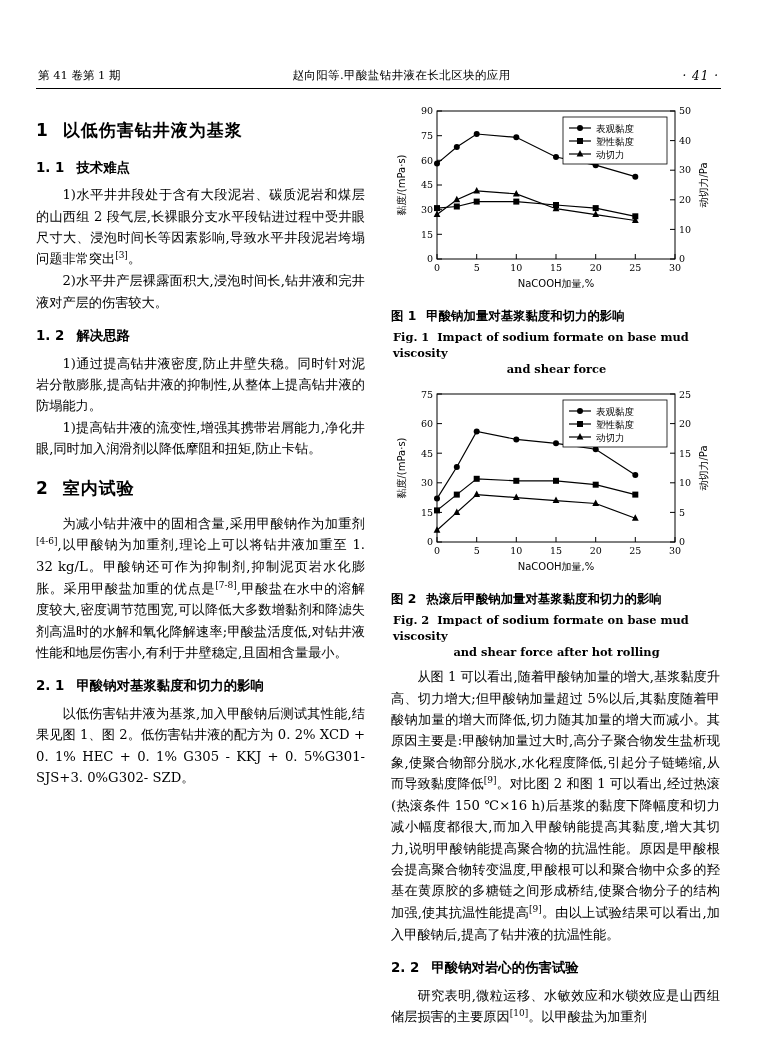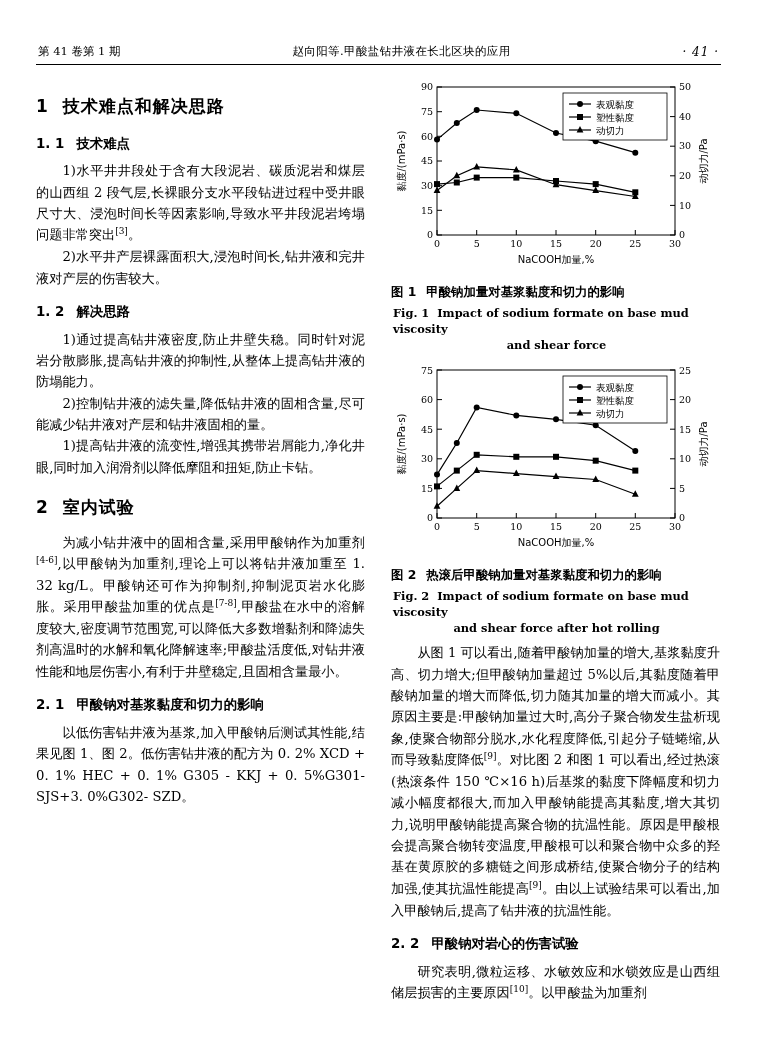--- a/index.html
+++ b/index.html
@@ -13,21 +13,21 @@
     font-family: "DejaVu Serif", "Liberation Serif", serif;
     color: #000;
     position: relative;
     overflow: hidden;
   }
   .page {
     position: relative;
     width: 757px;
     height: 1062px;
     box-sizing: border-box;
-    padding: 44px 36px 30px 36px;
+    padding: 68px 36px 30px 36px;
   }
   
   .runhead {
     display: flex;
     align-items: flex-end;
     justify-content: space-between;
     font-size: 11.5px;
     padding: 0 2px 5px 2px;
     border-bottom: 1.1px solid #000;
   }
@@ -113,38 +113,37 @@
     <div class="center">赵向阳等.甲酸盐钻井液在长北区块的应用</div>
     <div class="right">· 41 ·</div>
   </div>
 
   <div class="columns">
 
     <div class="col">
 
 
       <h2 class="sec">
-        <span class="num">1</span><span>技术难点和解决思路</span>
+        <span class="num">1</span><span>以低伤害钻井液为基浆</span>
       </h2>
 
       <h3 class="sub">
         <span class="num">1. 1</span><span>技术难点</span>
       </h3>
 
       <p class="body"><span>1)水平井井段处于含有大段泥岩、碳质泥岩和煤层的山西组 2 段气层,长裸眼分支水平段钻进过程中受井眼尺寸大、浸泡时间长等因素影响,导致水平井段泥岩垮塌问题非常突出</span><sup>[3]</sup><span>。</span></p>
 
       <p class="body">2)水平井产层裸露面积大,浸泡时间长,钻井液和完井液对产层的伤害较大。</p>
 
 
       <h3 class="sub">
         <span class="num">1. 2</span><span>解决思路</span>
       </h3>
 
       <p class="body">1)通过提高钻井液密度,防止井壁失稳。同时针对泥岩分散膨胀,提高钻井液的抑制性,从整体上提高钻井液的防塌能力。</p>
-      <p class="body">2)控制钻井液的滤失量,降低钻井液的固相含量,尽可能减少钻井液对产层和钻井液固相的量。</p>
       <p class="body">1)提高钻井液的流变性,增强其携带岩屑能力,净化井眼,同时加入润滑剂以降低摩阻和扭矩,防止卡钻。</p>
 
       <h2 class="sec">
         <span class="num">2</span><span>室内试验</span>
       </h2>
 
       <p class="body"><span>为减小钻井液中的固相含量,采用甲酸钠作为加重剂</span><sup>[4-6]</sup><span>,以甲酸钠为加重剂,理论上可以将钻井液加重至 1. 32 kg/L。甲酸钠还可作为抑制剂,抑制泥页岩水化膨胀。采用甲酸盐加重的优点是</span><sup>[7-8]</sup><span>,甲酸盐在水中的溶解度较大,密度调节范围宽,可以降低大多数增黏剂和降滤失剂高温时的水解和氧化降解速率;甲酸盐活度低,对钻井液性能和地层伤害小,有利于井壁稳定,且固相含量最小。</span></p>
 
       <h3 class="sub">
         <span class="num">2. 1</span><span>甲酸钠对基浆黏度和切力的影响</span>

